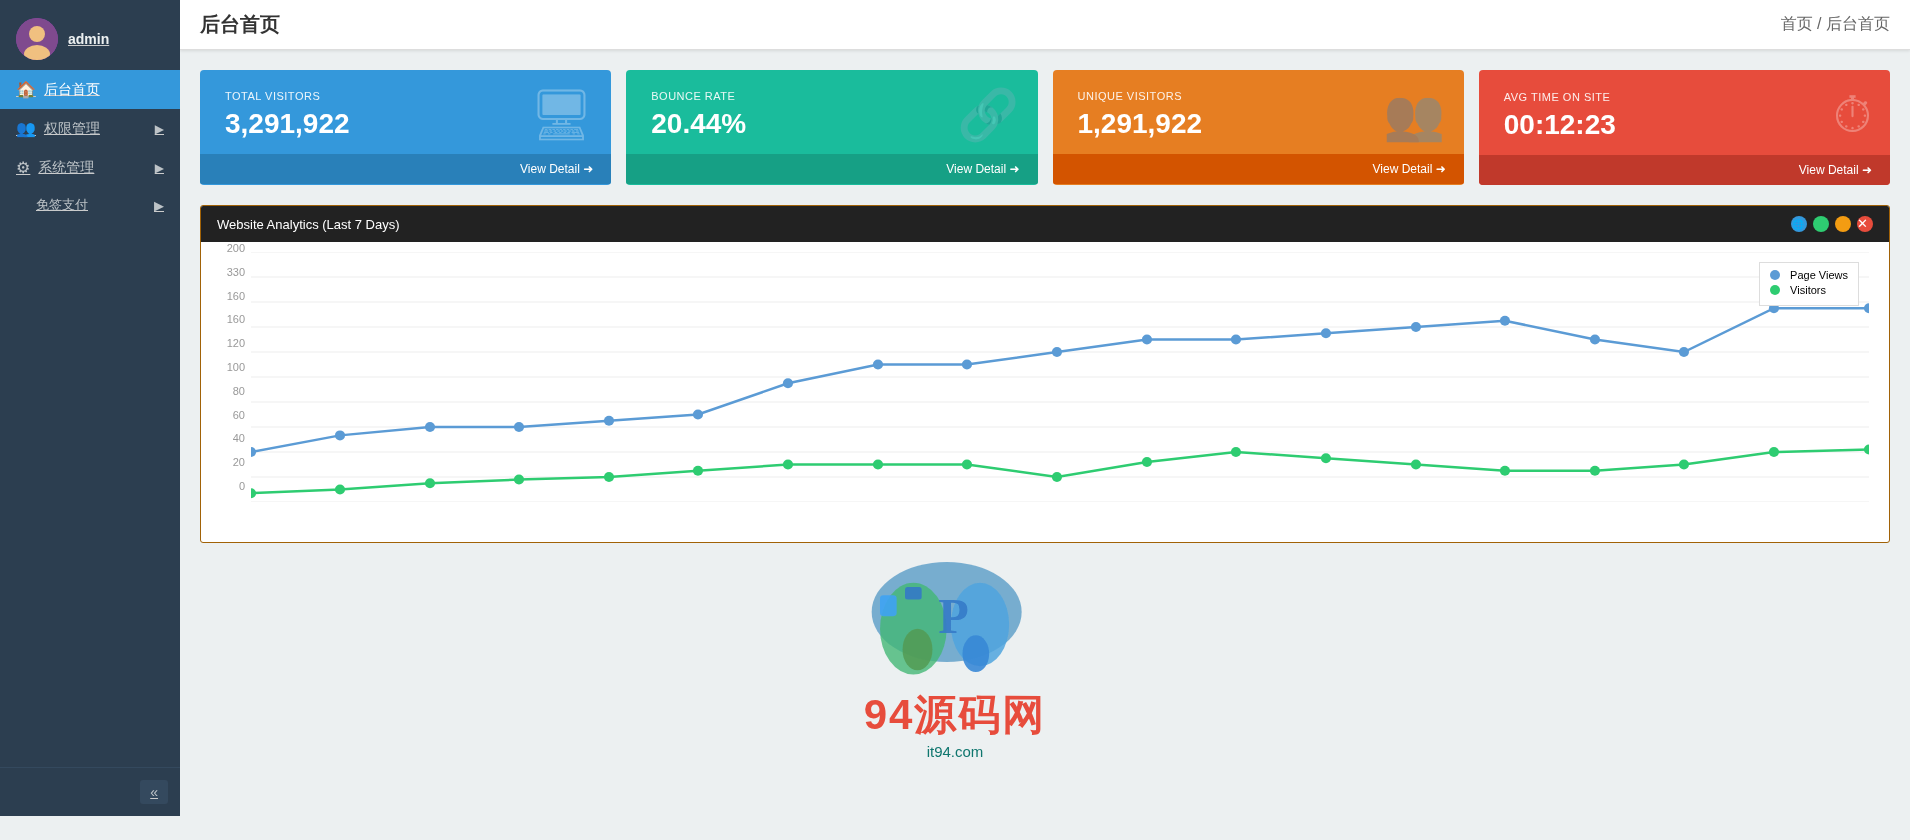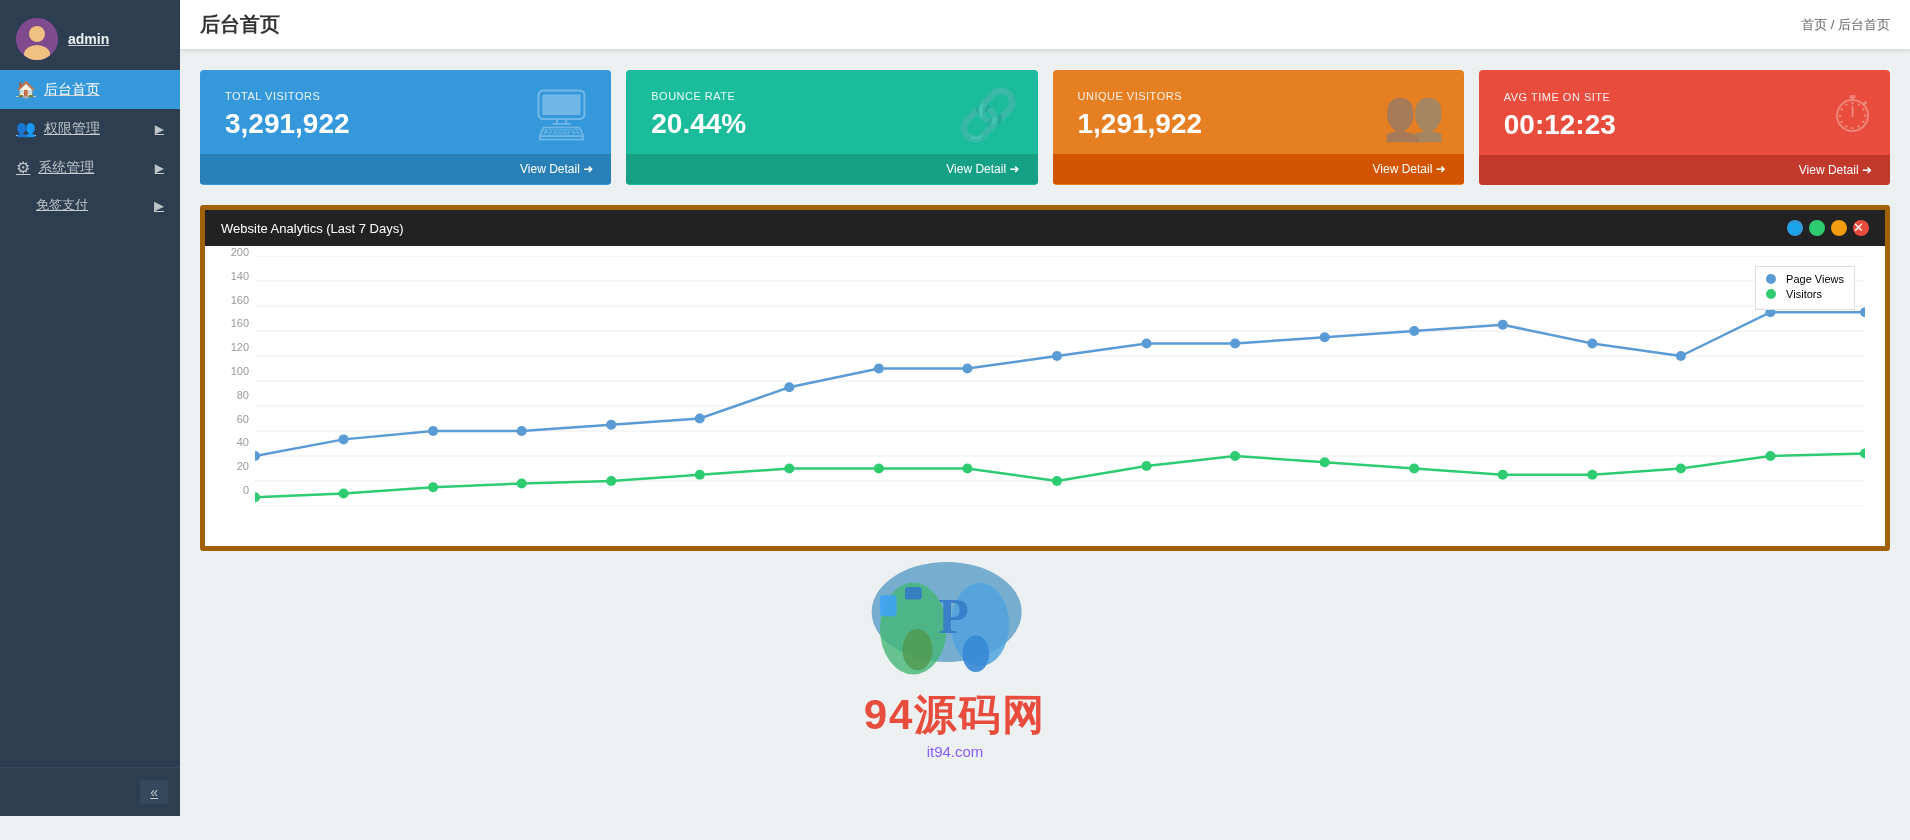--- a/index.html
+++ b/index.html
@@ -90,21 +90,21 @@
       background: #fff;
       padding: 0 20px;
       height: 50px;
       display: flex;
       align-items: center;
       justify-content: space-between;
       border-bottom: 1px solid #ddd;
       box-shadow: 0 1px 3px rgba(0,0,0,0.1);
     }
     #page-title { font-size: 20px; color: #333; font-weight: bold; }
-    #breadcrumb { font-size: 13px; color: #999; }
+    #breadcrumb { font-size: 16px; color: #999; }
     #breadcrumb span { color: #666; }
 
     #content { padding: 20px; }
 
     
     #stat-cards {
       display: grid;
       grid-template-columns: repeat(4, 1fr);
       gap: 15px;
       margin-bottom: 20px;
@@ -139,21 +139,21 @@
     .card-teal { background: #1abc9c; }
     .card-teal .stat-card-footer { background: #16a085; }
     .card-orange { background: #e67e22; }
     .card-orange .stat-card-footer { background: #d35400; }
     .card-red { background: #e74c3c; }
     .card-red .stat-card-footer { background: #c0392b; }
 
     
     #chart-container {
       background: #fff;
-      border: 5px solid #a16207;
+      border: 1px solid #a16207;
       border-radius: 3px;
       overflow: hidden;
     }
     #chart-header {
       background: #222;
       color: #fff;
       padding: 10px 16px;
       display: flex;
       justify-content: space-between;
       align-items: center;
@@ -216,21 +216,21 @@
     }
     #watermark-text1 {
       font-size: 42px;
       font-weight: bold;
       color: #e74c3c;
       font-family: "Microsoft YaHei", sans-serif;
       letter-spacing: 2px;
     }
     #watermark-text2 {
       font-size: 15px;
-      color: #8b5cf6;
+      color: #0f766e;
     }
   </style>
 </head>
 <body>
 
 <div id="sidebar">
   <div id="sidebar-avatar">
     <div id="avatar-img">
       <svg viewBox="0 0 42 42" xmlns="http://www.w3.org/2000/svg">
         <circle cx="21" cy="21" r="21" fill="#7f4a8e"></circle>
@@ -405,21 +405,21 @@
           <circle cx="1152" cy="212.5" r="5" fill="#2ecc71"></circle>
           <circle cx="1240" cy="218.75" r="5" fill="#2ecc71"></circle>
           <circle cx="1329" cy="218.75" r="5" fill="#2ecc71"></circle>
           <circle cx="1417" cy="212.5" r="5" fill="#2ecc71"></circle>
           <circle cx="1506" cy="200" r="5" fill="#2ecc71"></circle>
           <circle cx="1600" cy="197.5" r="5" fill="#2ecc71"></circle>
         </svg>
 
         <div style="position:absolute;left:0;top:0;height:250px;display:flex;flex-direction:column;justify-content:space-between;font-size:11px;color:#999;text-align:right;width:44px;">
           <span>200</span>
-          <span>140</span>
+          <span>330</span>
           <span>160</span>
           <span>160</span>
           <span>120</span>
           <span>100</span>
           <span>80</span>
           <span>60</span>
           <span>40</span>
           <span>20</span>
           <span>0</span>
         </div>

